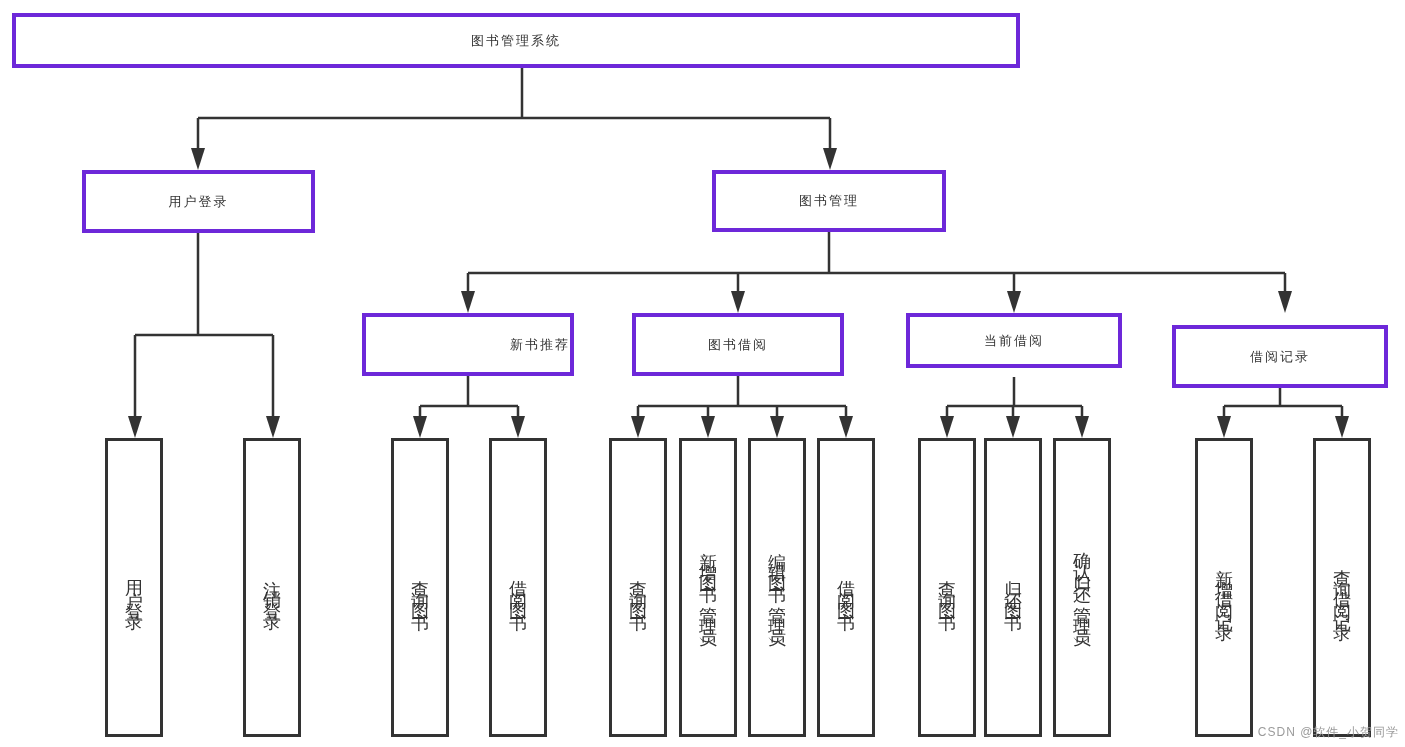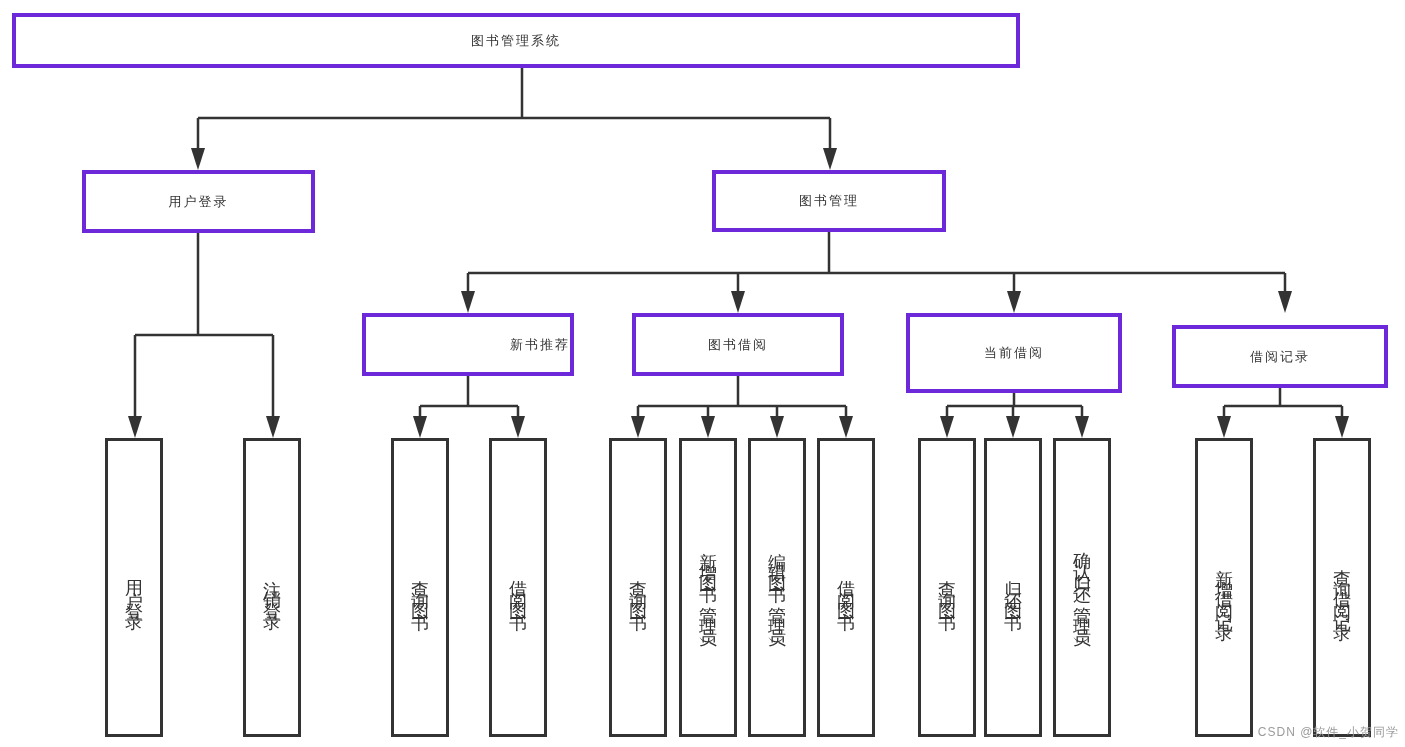--- a/index.html
+++ b/index.html
@@ -126,21 +126,21 @@
   <div class="hnode" style="left:712px; top:170px; width:234px; height:62px;">
     <span>图书管理</span>
   </div>
 
   <div class="hnode" style="left:362px; top:313px; width:212px; height:63px;justify-content:flex-end;">
     <span>新书推荐</span>
   </div>
   <div class="hnode" style="left:632px; top:313px; width:212px; height:63px;">
     <span>图书借阅</span>
   </div>
-  <div class="hnode" style="left:906px; top:313px; width:216px; height:80px;">
+  <div class="hnode" style="left:906px; top:313px; width:216px; height:55px;">
     <span>当前借阅</span>
   </div>
   <div class="hnode" style="left:1172px; top:313px; width:216px; height:63px;margin-top:12px;">
     <span>借阅记录</span>
   </div>
 
   <div class="vnode" style="left:105px;">
     <span class="vtext">用户登录</span>
   </div>
   <div class="vnode" style="left:243px;">

